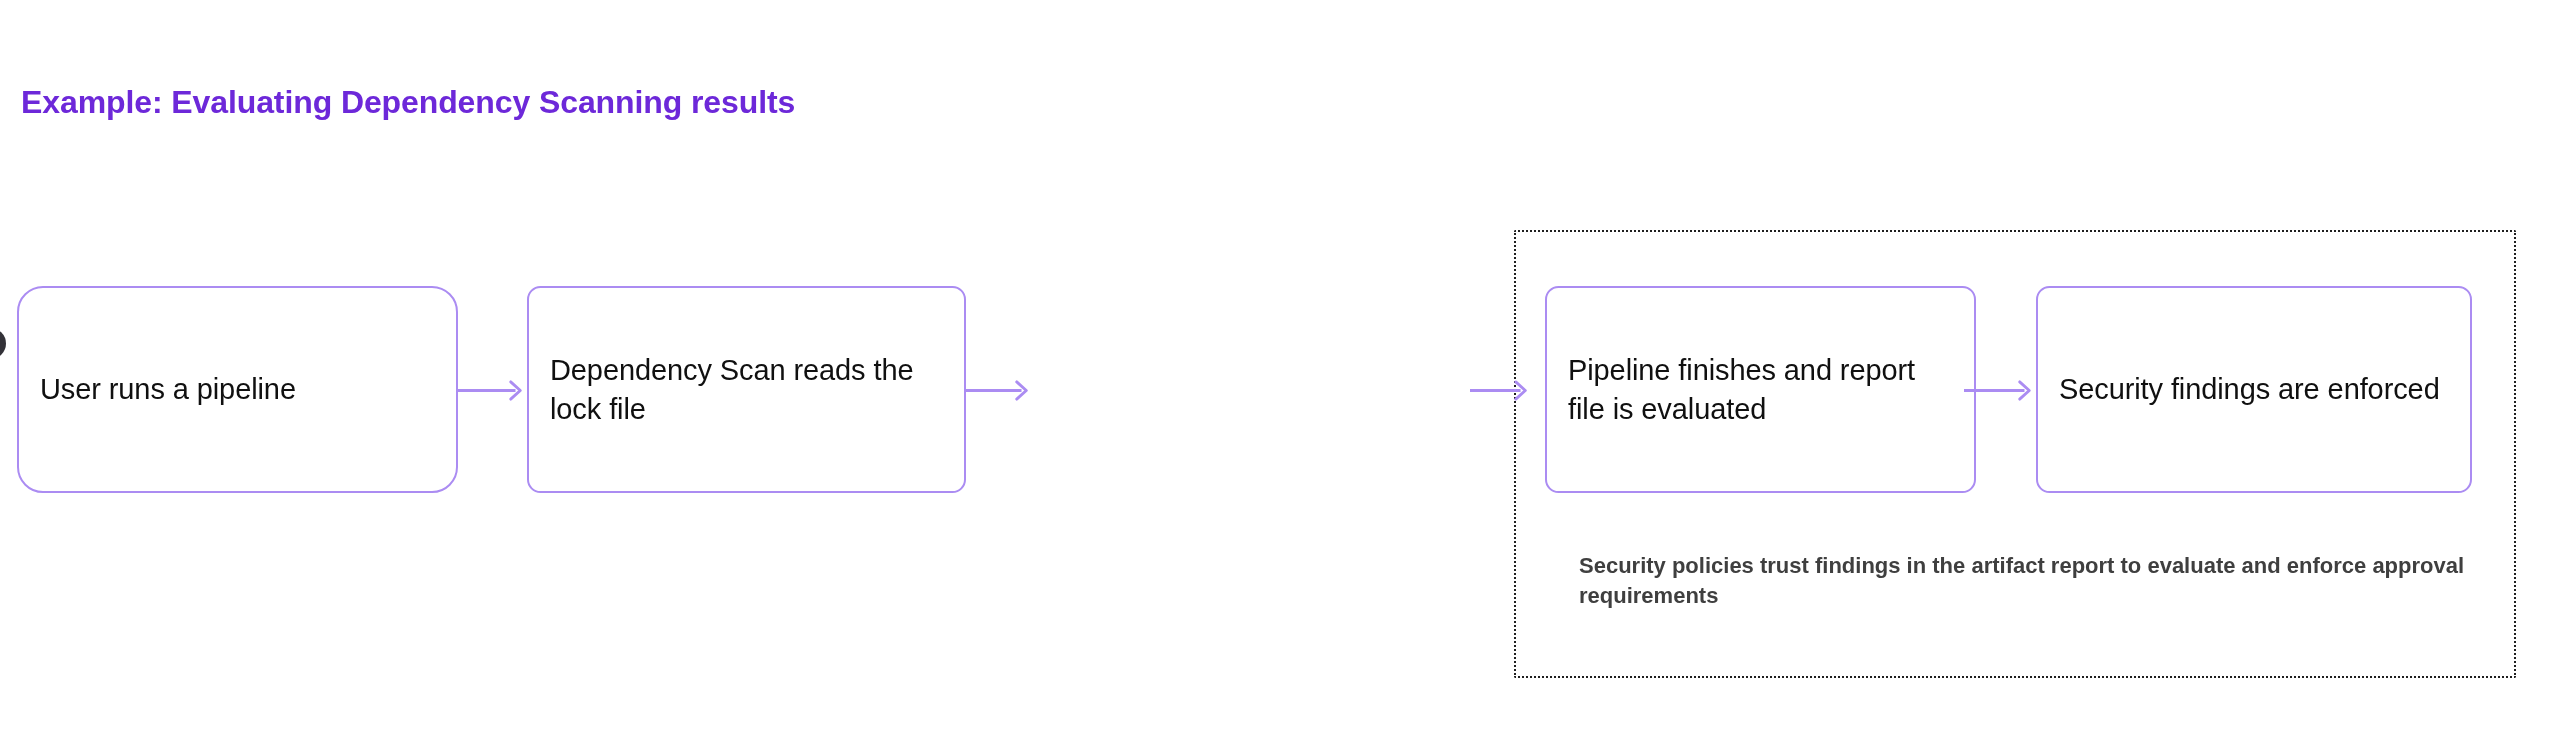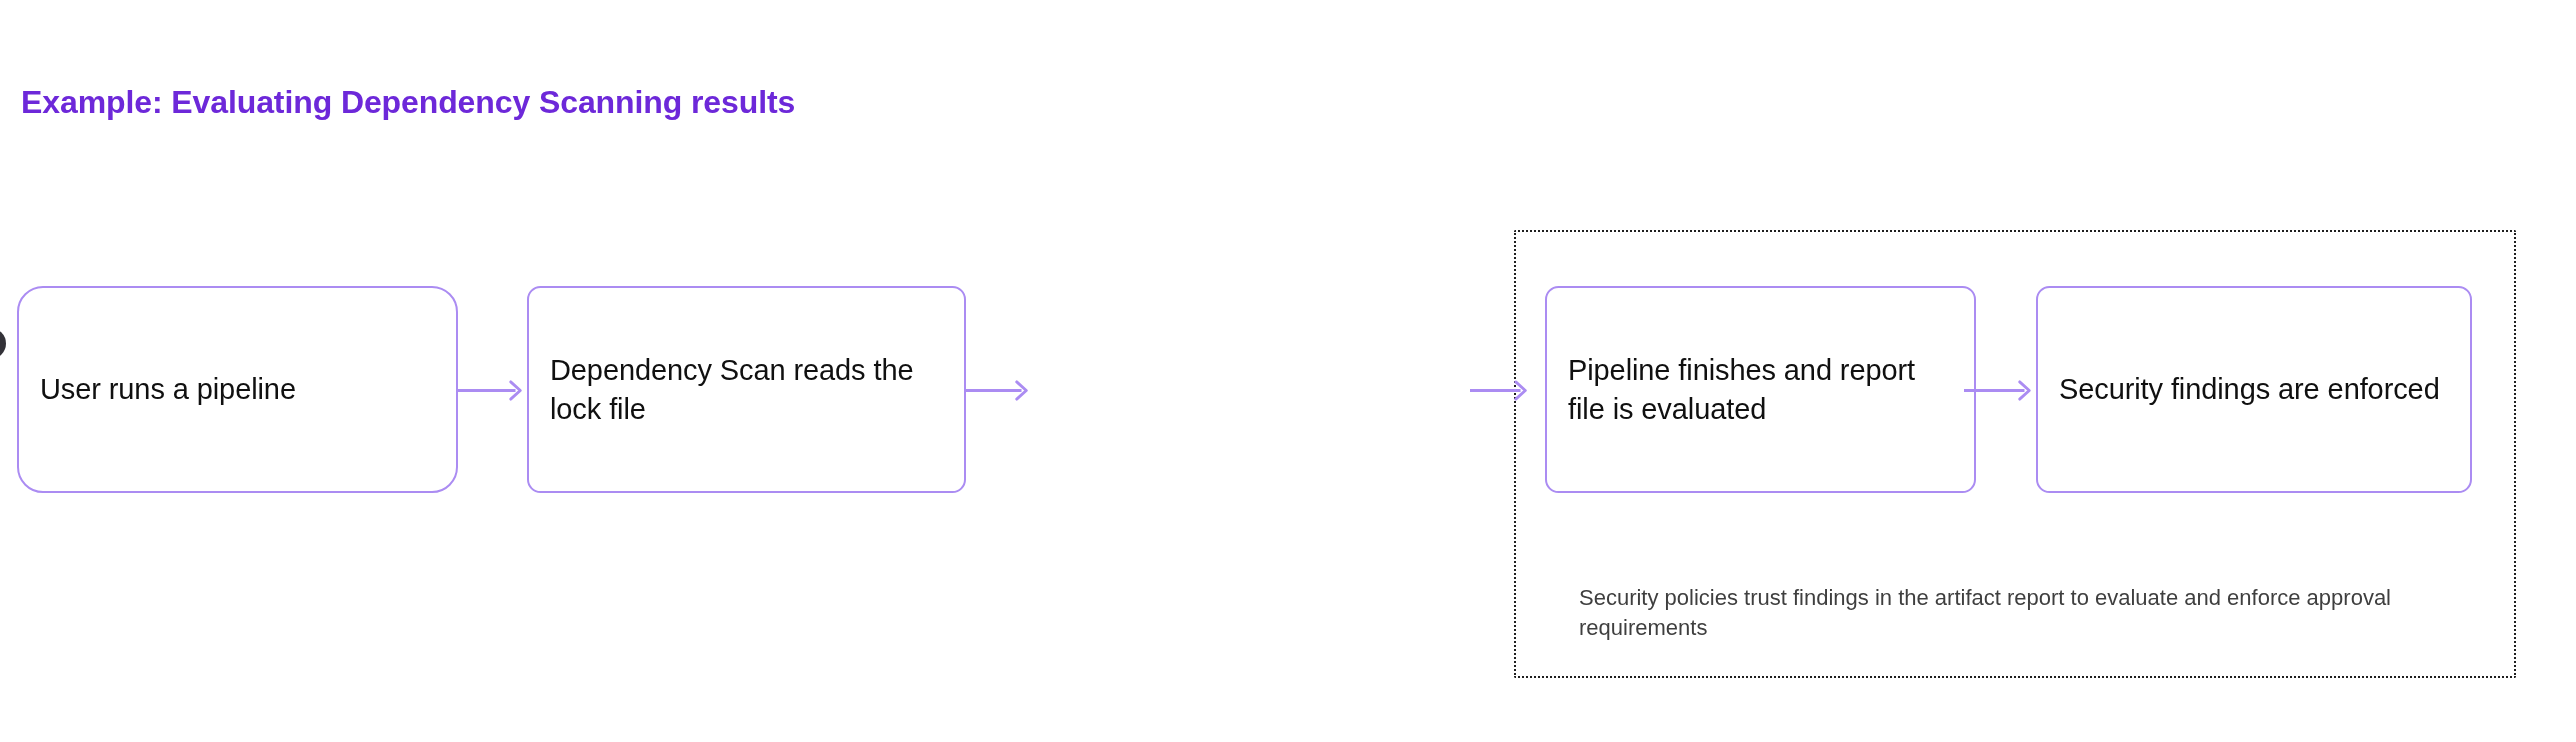--- a/index.html
+++ b/index.html
@@ -55,24 +55,23 @@
     border-radius: 1.9px;
     box-sizing: border-box;
   }
 
   #policy-group-caption {
     position: absolute;
     left: 1579px;
     top: 551px;
     width: 900px;
     font-size: 22px;
-    font-weight: normal;
+    font-weight: bold;
     line-height: 1.35;
     color: #3f3f3f;
-    margin-top: 32px;
   }
 
   
   .flow-box {
     position: absolute;
     top: 286px;
     height: 207px;
     box-sizing: border-box;
     border: 2.9px solid #ab8cf2;
     border-radius: 13.4px;

